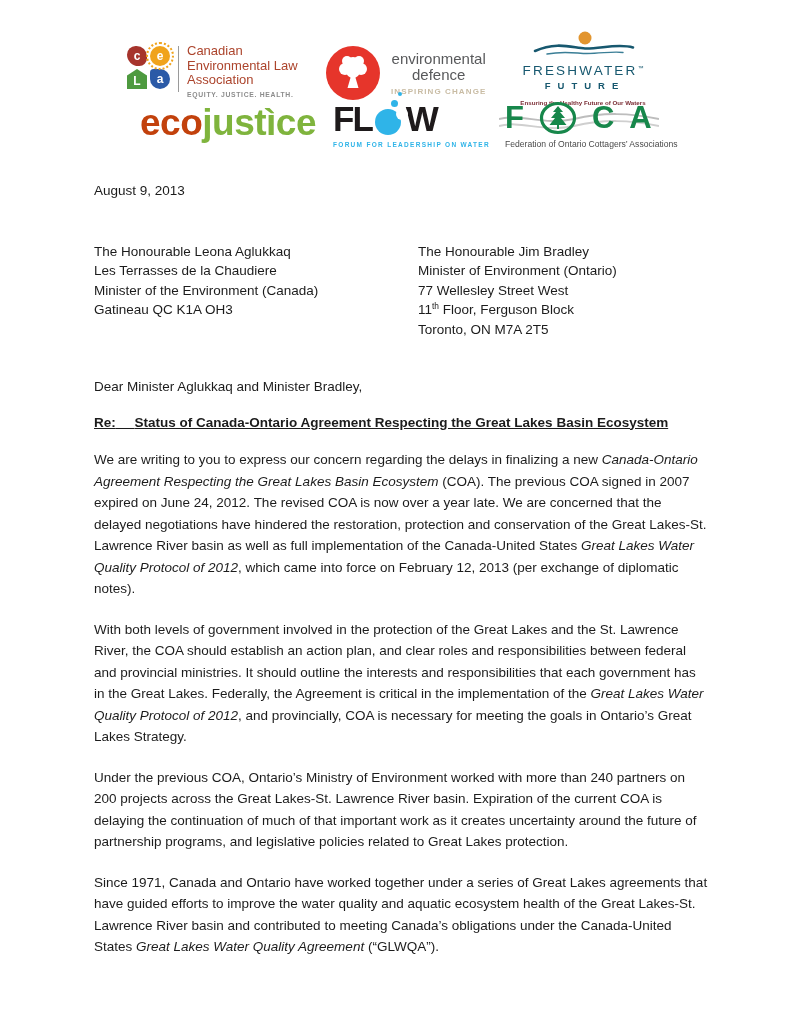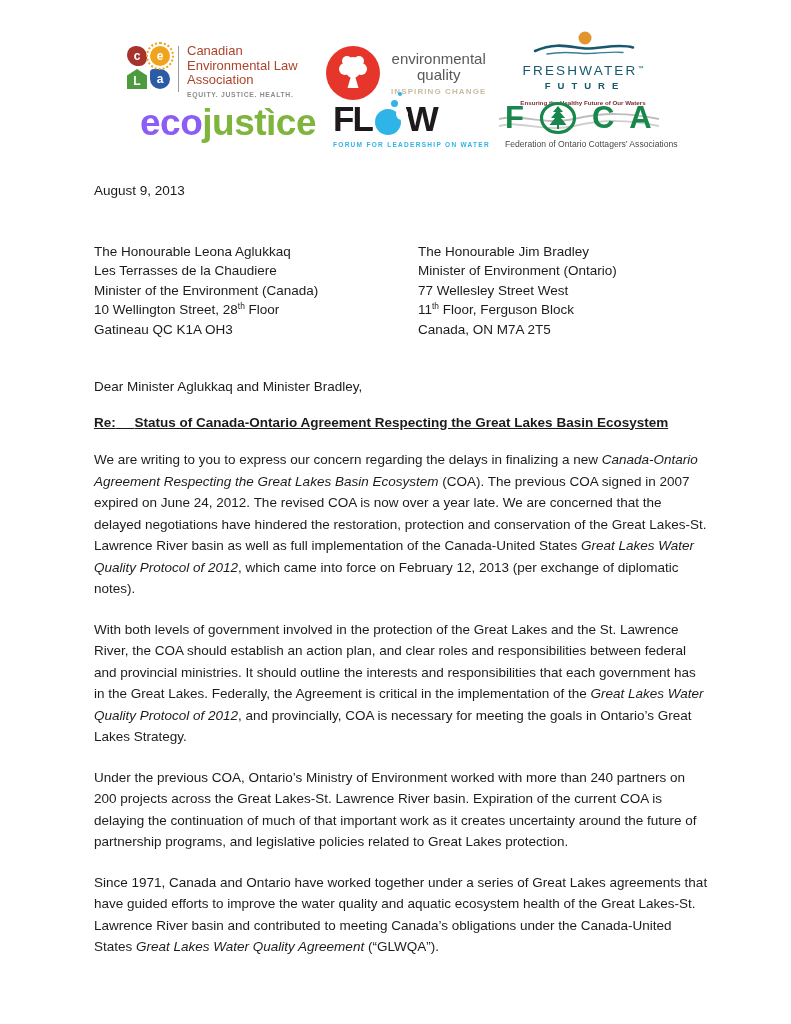--- a/index.html
+++ b/index.html
@@ -34,21 +34,21 @@
 
   
   .logo-fwf{left:520px;top:30px;width:126px;text-align:center;}
   .fwf-name{color:#17586F;font-size:13.5px;letter-spacing:2.2px;margin-top:1px;white-space:nowrap;}
   .fwf-tm{font-size:6px;vertical-align:super;letter-spacing:0;}
   .fwf-sub{color:#17586F;font-size:9.5px;font-weight:bold;letter-spacing:7px;margin-top:2px;margin-left:4px;}
   .fwf-tag{color:#7B2D35;font-size:6.2px;font-weight:bold;margin-top:8px;white-space:nowrap;}
 
   
   .logo-ecoj{left:140px;top:102px;font-size:37px;font-weight:bold;letter-spacing:-0.5px;}
-  .eco{color:#8b5cf6;text-align:right;}
+  .eco{color:#c2410c;text-align:right;}
   .justice{color:#7FB43D;}
 
   
   .logo-flow{left:333px;top:100px;text-align:center;}
   .flow-word{display:flex;align-items:center;}
   .fl{font-size:35px;font-weight:900;color:#1E1A1B;letter-spacing:-2px;line-height:38px;}
   .flow-o{position:relative;width:32px;height:38px;display:inline-block;margin:0 1px;}
   .o-main{position:absolute;left:2px;top:9px;width:26px;height:26px;background:#2FB4E8;border-radius:50%;}
   .o-notch{position:absolute;right:-3px;top:8px;width:12px;height:12px;background:#fff;border-radius:50%;}
   .o-b1{position:absolute;right:7px;top:0px;width:7px;height:7px;background:#2FB4E8;border-radius:50%;}
@@ -107,21 +107,21 @@
             <circle cx="30" cy="18" r="6"></circle>
             <circle cx="16" cy="10" r="5"></circle>
             <circle cx="28" cy="10" r="5"></circle>
             <circle cx="22" cy="20" r="7"></circle>
             <path d="M20 25 L24 25 L27.5 37 L16.5 37 Z"></path>
           </g>
         </svg>
       </span>
       <div class="ed-text">
         <div class="ed-name">environmental</div>
-        <div class="ed-name">quality</div>
+        <div class="ed-name">defence</div>
         <div class="ed-tag">INSPIRING CHANGE</div>
       </div>
     </div>
 
     <div class="logo logo-fwf">
       <svg class="fwf-art" width="120" height="28" viewBox="0 0 120 28">
         <circle cx="62" cy="8" r="6.5" fill="#E2952F"></circle>
         <path d="M12 21 C 34 11, 50 18, 62 18.5 C 77 19, 95 13, 110 17.5" stroke="#17586F" stroke-width="2.6" fill="none" stroke-linecap="round"></path>
         <path d="M24 24 C 42 20.5, 54 23.5, 64 23.5 C 79 23.5, 90 21, 100 22.5" stroke="#3A7E96" stroke-width="1.4" fill="none" stroke-linecap="round"></path>
       </svg>
@@ -173,29 +173,28 @@
   </header>
 
   <main class="letter">
     <div class="date">August 9, 2013</div>
 
     <div class="addresses">
       <div class="addr addr-canada">
           <div class="addr-line"><span>The Honourable Leona Aglukkaq</span></div>
           <div class="addr-line"><span>Les Terrasses de la Chaudiere</span></div>
           <div class="addr-line"><span>Minister of the Environment (Canada)</span></div>
-          <div class="addr-line"><span>10 Wellington Street, 28</span><span class="sup">th</span><span> Floor</span></div>
           <div class="addr-line"><span>Gatineau QC K1A OH3</span></div>
         </div>
       <div class="addr addr-ontario">
           <div class="addr-line"><span>The Honourable Jim Bradley</span></div>
           <div class="addr-line"><span>Minister of Environment (Ontario)</span></div>
           <div class="addr-line"><span>77 Wellesley Street West</span></div>
           <div class="addr-line"><span>11</span><span class="sup">th</span><span> Floor, Ferguson Block</span></div>
-          <div class="addr-line"><span>Canada, ON M7A 2T5</span></div>
+          <div class="addr-line"><span>Toronto, ON M7A 2T5</span></div>
         </div>
     </div>
 
     <div class="salutation">Dear Minister Aglukkaq and Minister Bradley,</div>
 
     <div class="subject"><span>Re:</span><span>&nbsp;&nbsp;&nbsp;&nbsp;&nbsp;</span><span>Status of Canada-Ontario Agreement Respecting the Great Lakes Basin Ecosystem</span></div>
 
     <div class="body">
         <p class="para"><span>We are writing to you to express our concern regarding the delays in finalizing a new </span><span class="it">Canada-Ontario Agreement Respecting the Great Lakes Basin Ecosystem</span><span> (COA). The previous COA signed in 2007 expired on June 24, 2012. The revised COA is now over a year late. We are concerned that the delayed negotiations have hindered the restoration, protection and conservation of the Great Lakes-St. Lawrence River basin as well as full implementation of the Canada-United States </span><span class="it">Great Lakes Water Quality Protocol of 2012</span><span>,  which came into force on February 12, 2013 (per exchange of diplomatic notes).</span></p>
         <p class="para"><span>With both levels of government involved in the protection of the Great Lakes and the St. Lawrence River, the COA should establish an action plan, and clear roles and responsibilities between federal and provincial ministries. It should outline the interests and responsibilities that each government has in the Great Lakes. Federally, the Agreement is critical in the implementation of the </span><span class="it">Great Lakes Water Quality Protocol of 2012</span><span>, and provincially, COA is necessary for meeting the goals in Ontario’s Great Lakes Strategy.</span></p>

